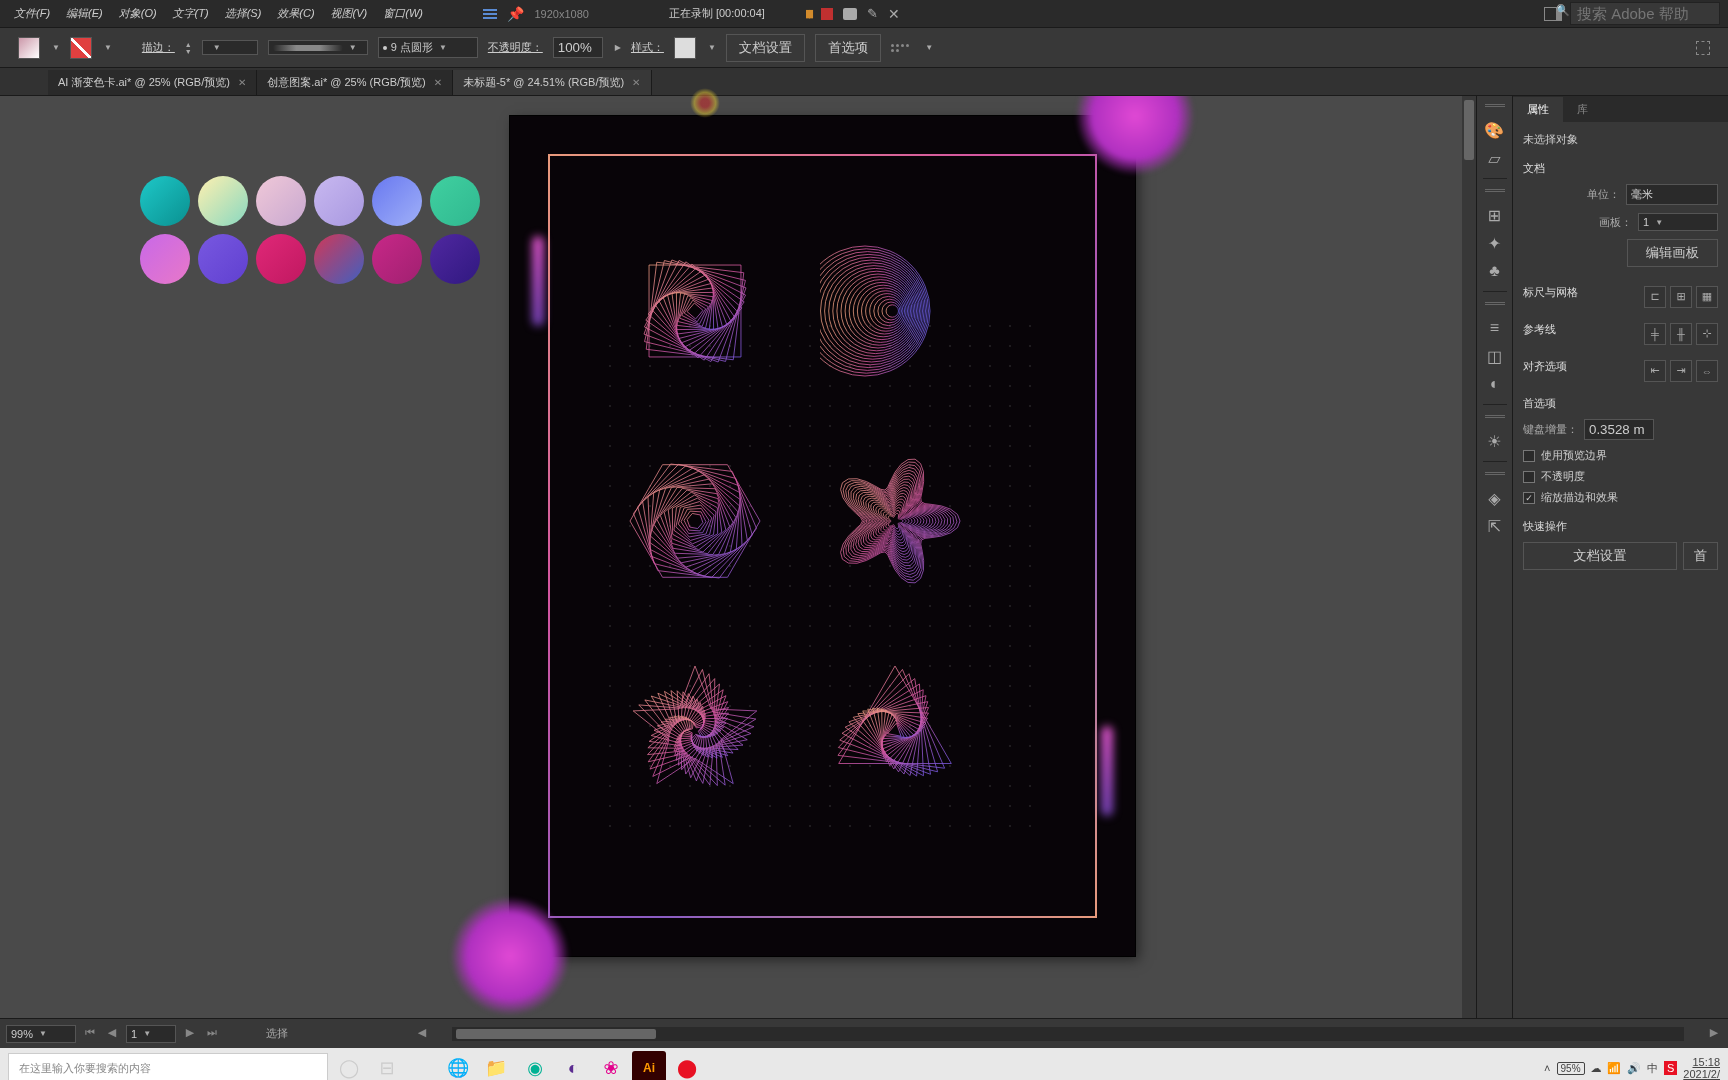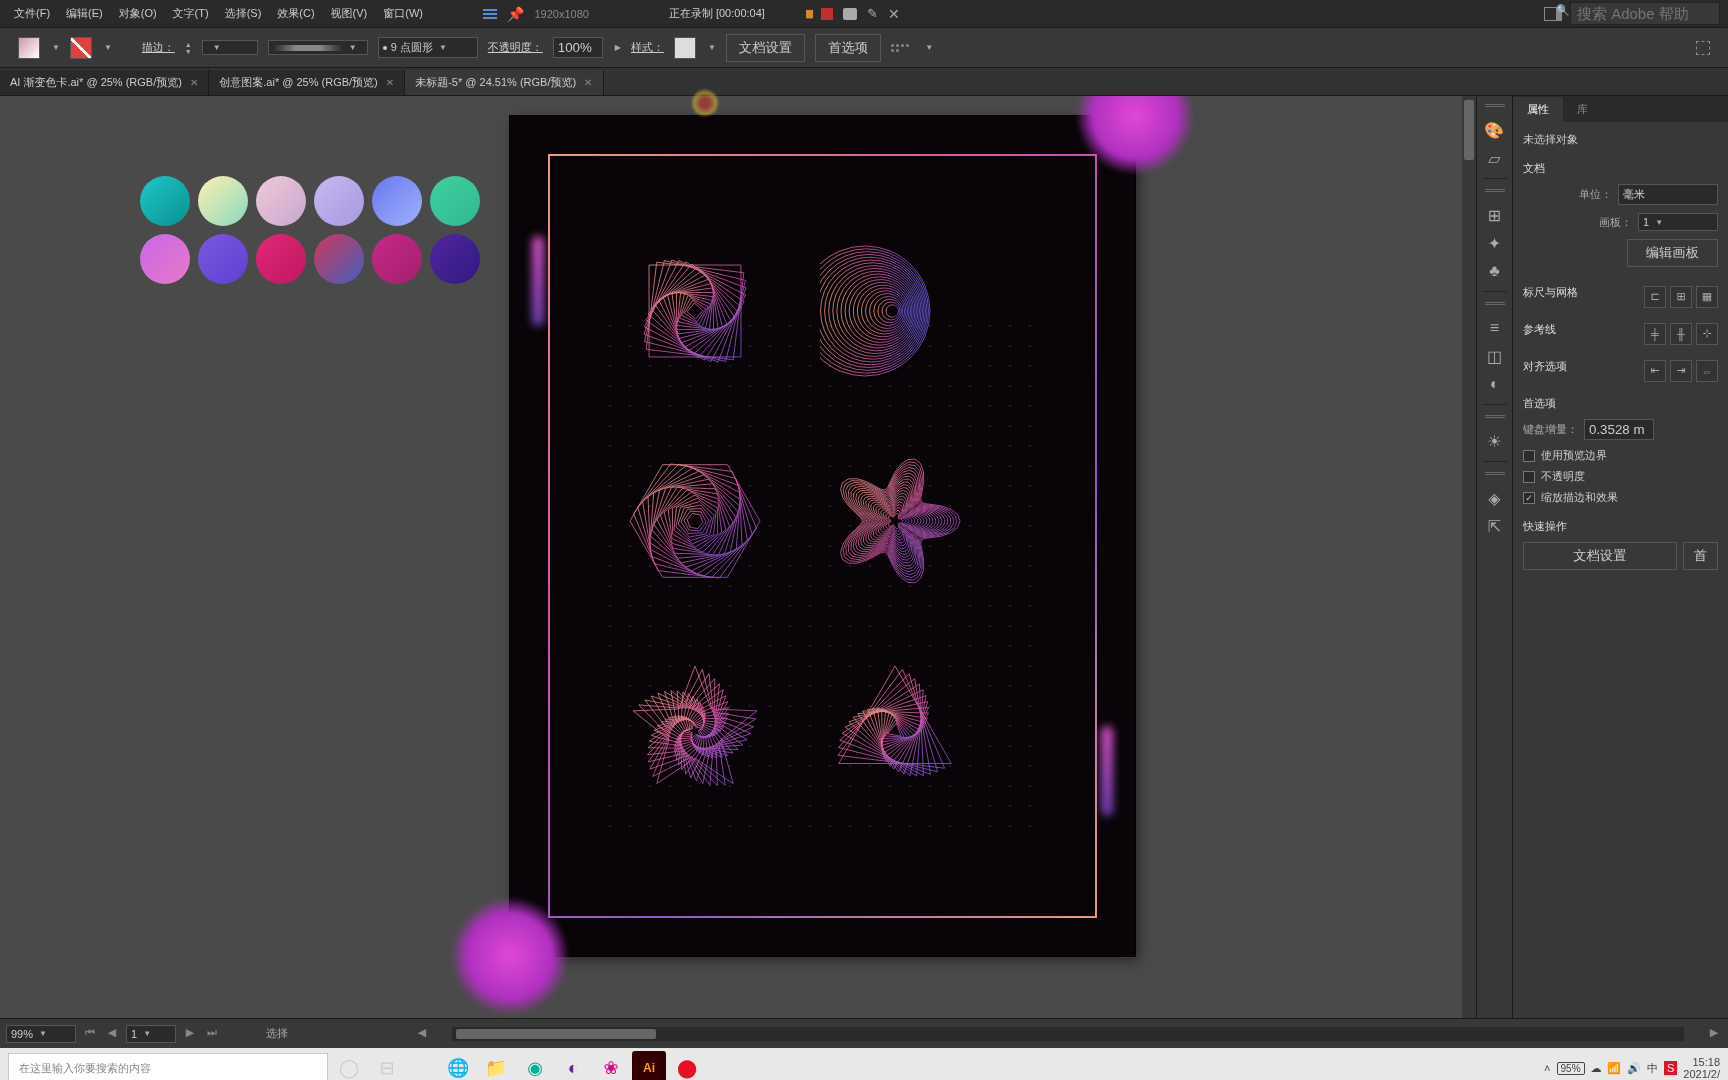--- a/index.html
+++ b/index.html
@@ -1,20 +1,20 @@
 <!DOCTYPE html>
 <html><head>
 <meta charset="utf-8">
 <style>
 * { margin: 0; padding: 0; box-sizing: border-box; font-family: "Microsoft YaHei", sans-serif; }
 body { background: #323232; color: #ccc; font-size: 11px; width: 1728px; height: 1080px; overflow: hidden; position: relative; }
 
 
 .menubar { height: 28px; background: #2a2a2a; display: flex; align-items: center; padding: 0 8px; gap: 4px; border-bottom: 1px solid #1a1a1a; }
-.menubar .menu-item { padding: 2px 6px; color: #ccc; cursor: pointer; }
+.menubar .menu-item { padding: 2px 6px; color: #ccc; cursor: pointer; font-style: italic; }
 .menubar .spacer { flex: 0 0 26px; }
 .record-controls { display: flex; align-items: center; gap: 10px; margin-left: 20px; }
 .record-hamburger { display: flex; flex-direction: column; gap: 2px; }
 .record-hamburger span { width: 14px; height: 2px; background: #5a8bd4; }
 .record-pin { color: #5a8bd4; font-size: 14px; }
 .record-dim { color: #888; }
 .record-text { color: #ccc; }
 .pause-ico { color: #d28b2c; letter-spacing: -3px; }
 .stop-ico { width: 12px; height: 12px; background: #c03030; }
 .cam-ico { width: 14px; height: 12px; background: #aaa; border-radius: 2px; }
@@ -36,21 +36,21 @@
 .dd-arrow { font-size: 8px; color: #aaa; margin-left: 2px; }
 .ctrl-label { color: #ccc; text-decoration: underline; }
 .ctrl-input { background: #2a2a2a; border: 1px solid #555; padding: 2px 4px; color: #ccc; width: 50px; }
 .ctrl-combo { background: #2a2a2a; border: 1px solid #555; padding: 2px 4px; color: #ccc; display: flex; align-items: center; gap: 4px; }
 .ctrl-btn { background: #383838; border: 1px solid #555; padding: 4px 12px; color: #ccc; }
 .bullet-icon { display: inline-flex; gap: 2px; }
 .bullet-icon span { width: 3px; height: 3px; background: #888; border-radius: 50%; }
 .maximize-btn { width: 14px; height: 14px; border: 1px dashed #888; margin-left: auto; }
 
 
-.tabbar { height: 28px; background: #323232; display: flex; align-items: flex-end; border-bottom: 1px solid #1a1a1a; }
+.tabbar { height: 28px; background: #323232; display: flex; align-items: flex-end; border-bottom: 1px solid #1a1a1a; padding-left: 48px; }
 .tab { padding: 5px 10px; background: #2a2a2a; border-right: 1px solid #1a1a1a; display: flex; align-items: center; gap: 8px; cursor: pointer; }
 .tab.active { background: #383838; }
 .tab-close { color: #888; font-size: 10px; }
 .cursor-highlight { position: absolute; left: 690px; top: 88px; width: 30px; height: 30px; border-radius: 50%; background: radial-gradient(circle, rgba(200,50,50,0.6) 20%, rgba(230,200,50,0.5) 50%, transparent 70%); pointer-events: none; z-index: 100; }
 
 
 .main { display: flex; height: calc(100% - 96px - 30px - 32px); }
 .canvas-area { flex: 1; background: #4a4a4a; position: relative; overflow: hidden; }
 .scroll-v { width: 14px; background: #383838; }
 .scroll-v .thumb { background: #666; height: 60px; margin: 4px 2px; border-radius: 2px; }
@@ -103,21 +103,21 @@
 .nav-btn { width: 16px; height: 16px; color: #888; text-align: center; cursor: pointer; }
 .status-text { color: #aaa; margin-left: 40px; }
 .h-scroll { flex: 1; height: 14px; background: #2a2a2a; margin: 0 16px; position: relative; }
 .h-scroll .thumb { position: absolute; left: 4px; top: 2px; width: 200px; height: 10px; background: #666; border-radius: 2px; }
 
 
 .taskbar { height: 40px; background: #e8e8e8; display: flex; align-items: center; padding: 0 8px; gap: 4px; }
 .taskbar-search { flex: 0 0 320px; height: 30px; background: #fff; border: 1px solid #ccc; padding: 0 10px; color: #888; display: flex; align-items: center; }
 .task-icon { width: 34px; height: 34px; display: flex; align-items: center; justify-content: center; font-size: 18px; border-radius: 3px; }
 .tray { margin-left: auto; display: flex; align-items: center; gap: 6px; color: #444; font-size: 11px; }
-.tray .clock { text-align: right; line-height: 1.1; }
+.tray .clock { text-align: right; line-height: 1.1; text-decoration: underline; }
 .battery { border: 1px solid #444; padding: 0 3px; border-radius: 2px; font-size: 10px; }
 </style>
 </head>
 <body>
 
 <div class="menubar">
   <span class="menu-item">文件(F)</span>
   <span class="menu-item">编辑(E)</span>
   <span class="menu-item">对象(O)</span>
   <span class="menu-item">文字(T)</span>
@@ -450,21 +450,21 @@
       <div class="props-tab">库</div>
     </div>
     <div class="props-body">
       <div class="prop-sec">
           <div>未选择对象</div>
         </div>
       <div class="prop-sec">
         <div class="prop-title">文档</div>
         <div class="prop-row">
             <span class="prop-label">单位：</span>
-            <div class="ctrl-combo" style="width:100px">
+            <div class="ctrl-combo" style="width:92px">
               <span>毫米</span>
             </div>
           </div>
         <div class="prop-row">
             <span class="prop-label">画板：</span>
             <div class="ctrl-combo" style="width:80px">
               <span>1</span>
               <span class="dd-arrow">▼</span>
             </div>
           </div>

